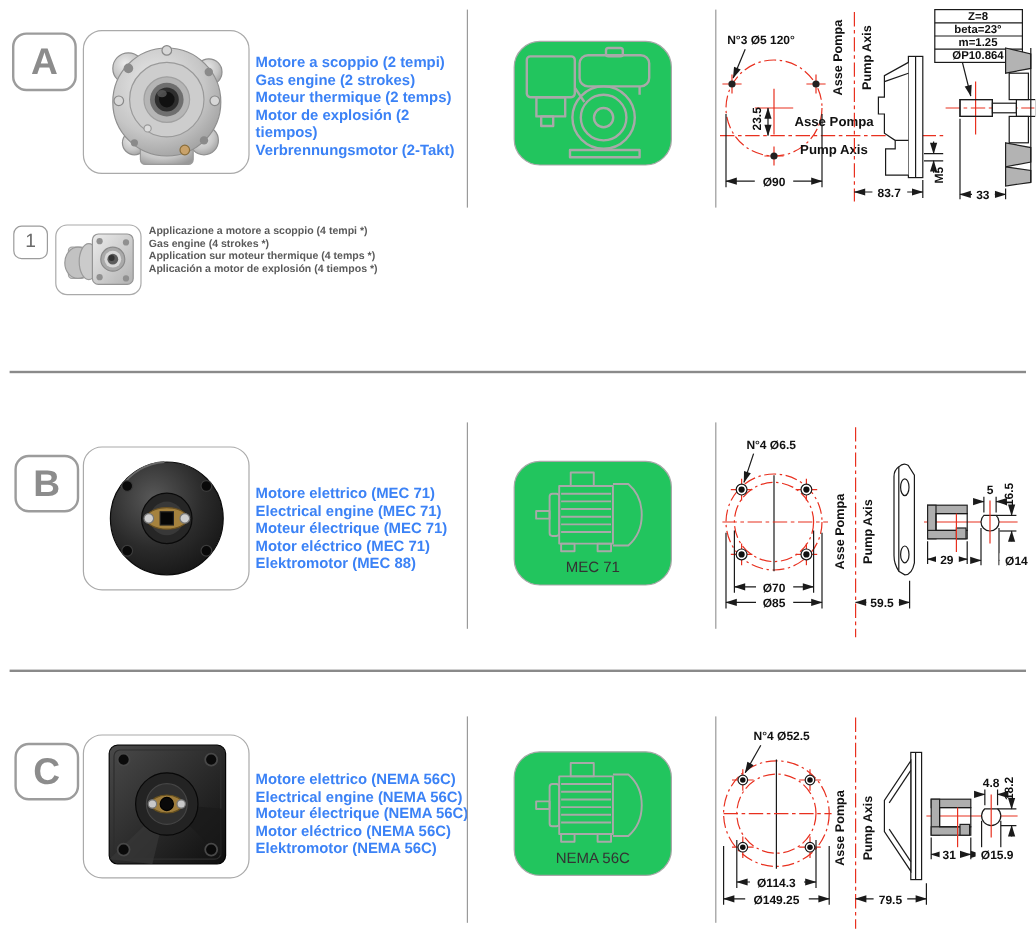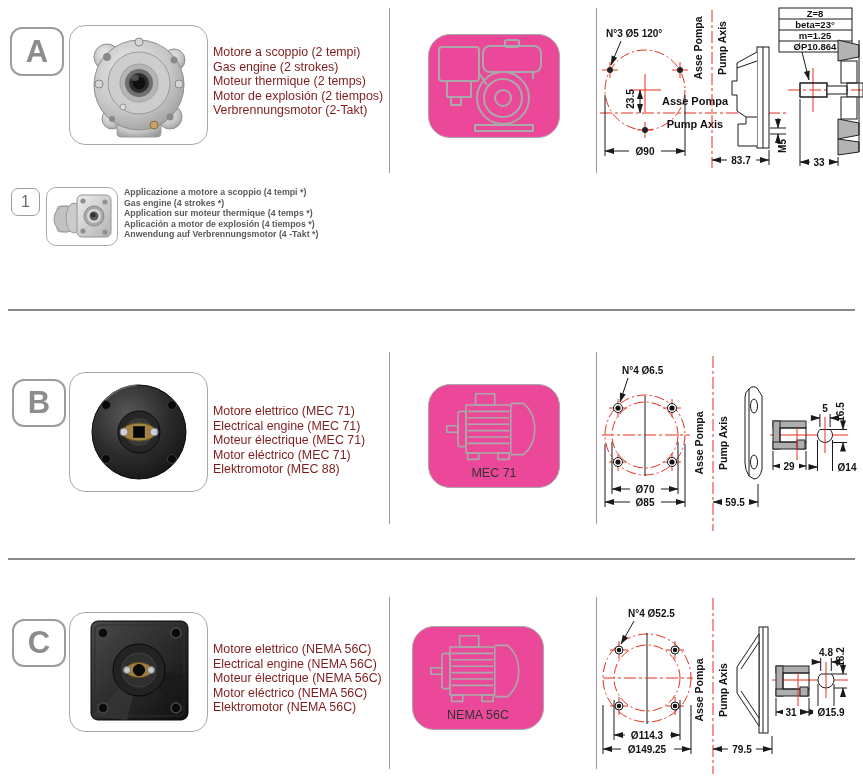--- a/index.html
+++ b/index.html
@@ -7,22 +7,22 @@
         font-family:"Liberation Sans", sans-serif;}
   .abs{position:absolute;}
   .badge{display:flex;align-items:center;justify-content:center;
          border:2.5px solid #9c9c9c;border-radius:12px;color:#8c8c8c;
          font-weight:bold;font-size:31px;background:#fff;}
   .badge-small{display:flex;align-items:center;justify-content:center;
          border:1.5px solid #9c9c9c;border-radius:7px;color:#6b6b6b;
          font-size:16px;background:#fff;}
   .photo-box{border:1.5px solid #aaa;border-radius:16px;background:#fff;
          display:flex;align-items:center;justify-content:center;overflow:hidden;}
-  .icon-box{border:1.5px solid #a8a8a8;border-radius:22px;background:#ec4899;}
-  .desc-block{color:#7f1d1d;font-weight:normal;font-size:12.4px;line-height:14.6px;}
+  .icon-box{border:1.5px solid #a8a8a8;border-radius:22px;background:#22c55e;}
+  .desc-block{color:#3b82f6;font-weight:bold;font-size:12.4px;line-height:14.6px;}
   .desc-small{color:#5a5a5a;font-weight:bold;font-size:8.8px;line-height:10.5px;}
   .footnote{color:#3d3d3d;font-size:11px;letter-spacing:.2px;}
   .footnote .star{font-size:14px;color:#222;font-weight:bold;}
   .vdiv{width:1px;background:#9a9a9a;}
   .hdiv{height:2px;background:#8a8a8a;}
   .motor-label{position:absolute;left:0;right:0;bottom:7px;text-align:center;
          color:#333;font-size:12.5px;}
   svg text{font-family:"Liberation Sans", sans-serif;}
   .dimtxt{font-size:10px;font-weight:bold;fill:#111;}
   .axtxt{font-size:10.5px;font-weight:bold;fill:#111;}
@@ -228,21 +228,20 @@
       <circle cx="47" cy="27" r="4.5" fill="#5c5c5c"></circle>
       <circle cx="46" cy="26" r="2.5" fill="#333"></circle>
     </svg>
   </div>
 
   <div class="abs desc-small" style="left:124px;top:187px;width:260px;">
     <div>Applicazione a motore a scoppio (4 tempi *)</div>
     <div>Gas engine (4 strokes *)</div>
     <div>Application sur moteur thermique (4 temps *)</div>
     <div>Aplicación a motor de explosión (4 tiempos *)</div>
-    <div>Anwendung auf Verbrennungsmotor (4 -Takt *)</div>
   </div>
 
 
   <div class="abs hdiv" style="left:8px;top:309px;width:847px;"></div>
 
   <div class="abs badge" style="left:12px;top:379px;width:50px;height:44px;">
       <span>B</span>
     </div>
 
   <div class="abs photo-box" style="left:69px;top:372px;width:137px;height:118px;">
@@ -411,21 +410,21 @@
     <div>Motore elettrico (NEMA 56C)</div>
     <div>Electrical engine (NEMA 56C)</div>
     <div>Moteur électrique (NEMA 56C)</div>
     <div>Motor eléctrico (NEMA 56C)</div>
     <div>Elektromotor (NEMA 56C)</div>
   </div>
 
   <div class="abs vdiv" style="left:389px;top:597px;height:172px;"></div>
   <div class="abs vdiv" style="left:596px;top:597px;height:172px;"></div>
 
-  <div class="abs icon-box" style="left:412px;top:626px;width:130px;height:102px;">
+  <div class="abs icon-box" style="left:428px;top:626px;width:130px;height:102px;">
     <svg width="130" height="76" viewBox="0 0 130 95" stroke="#a9a9a9" stroke-width="2" fill="none" stroke-linejoin="round" style="position:absolute;top:4px;left:0;">
       <rect x="6" y="46" width="14" height="8"></rect>
       <rect x="20" y="28" width="10" height="44" rx="3"></rect>
       <rect x="42" y="6" width="24" height="14"></rect>
       <rect x="30" y="20" width="56" height="60"></rect>
       <line x1="32" y1="28" x2="84" y2="28"></line>
         <line x1="32" y1="36" x2="84" y2="36"></line>
       <line x1="32" y1="44" x2="84" y2="44"></line>
         <line x1="32" y1="52" x2="84" y2="52"></line>
       <line x1="32" y1="60" x2="84" y2="60"></line>

